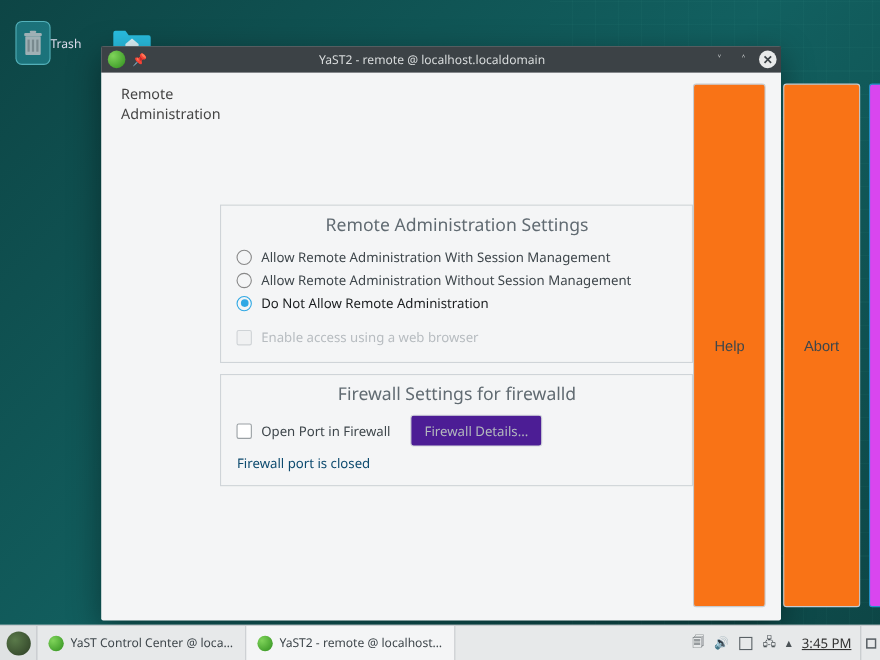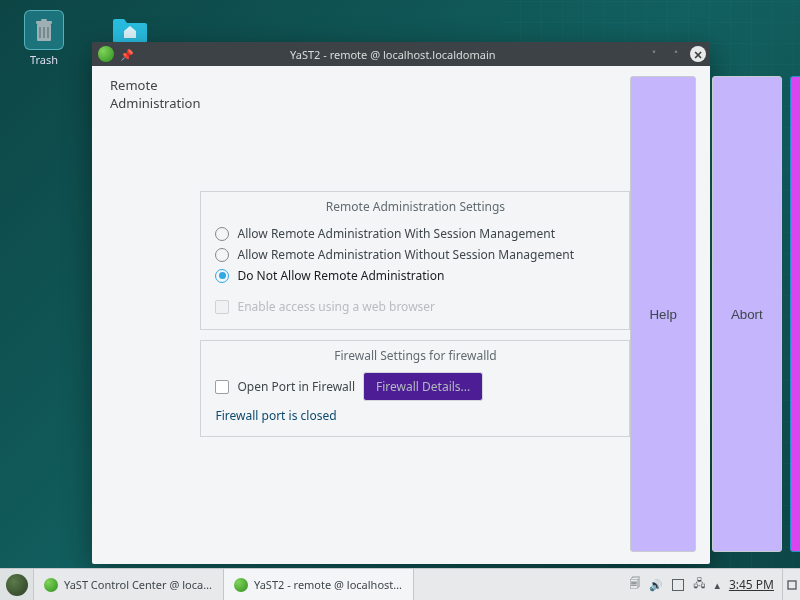--- a/index.html
+++ b/index.html
@@ -20,21 +20,21 @@
   position: absolute;
   right: 0; top: 0; bottom: 32px; width: 300px;
   background:
     repeating-linear-gradient(0deg, transparent 0 20px, rgba(100,200,180,0.08) 20px 21px),
     repeating-linear-gradient(90deg, transparent 0 20px, rgba(100,200,180,0.08) 20px 21px);
   opacity: 0.5;
 }
 .desktop-icon {
   position: absolute;
   width: 60px; height: 60px;
-  display: flex; flex-direction: column; align-items: center;
+  display: flex; flex-direction: row; align-items: center;
   color: #dde; font-size: 11px;
   cursor: pointer;
 }
 .desktop-icon .ic {
   width: 40px; height: 40px; border-radius: 6px;
   display: flex; align-items: center; justify-content: center;
   margin-bottom: 2px;
 }
 #trash { left: 14px; top: 10px; }
 #trash .ic { background: rgba(50,180,200,0.4); border: 1px solid rgba(120,220,230,0.6); }
@@ -86,47 +86,47 @@
   display: flex; flex-direction: column; justify-content: center; align-items: center;
   gap: 10px;
 }
 .group {
   width: 430px;
   border: 1px solid #cfd4d8;
   padding: 6px 14px 12px 14px;
   background: #f4f5f6;
 }
 .group-title {
-  text-align: center; color: #616b72; font-size: 12px;
+  text-align: center; color: #616b72; font-size: 16px;
   margin-bottom: 8px;
 }
 .radio-row, .chk-row {
   display: flex; align-items: center; gap: 8px;
   padding: 2px 0;
   color: #3e464b;
 }
 .radio-row.selected { color: #1a1d1f; }
 .chk-row.disabled { color: #b7bcc0; }
 .fw-row {
-  display: flex; align-items: center; gap: 8px; margin: 4px 0 6px 0;
+  display: flex; align-items: center; gap: 18px; margin: 4px 0 6px 0;
 }
 .btn-disabled {
   padding: 5px 12px;
   border: 1px solid #d3d8db; background: #4c1d95;
   color: #b3b9bd; border-radius: 3px;
 }
 .status-text { color: #0c4a6e; margin-top: 2px; }
 .button-row {
   display: flex; gap: 8px;
 }
 .button-row .spacer { flex: 1; }
 .btn {
   padding: 6px 18px;
   border: 1px solid #c7ccd0;
-  background: #c4b5fd;
+  background: #f97316;
   color: #3e464b;
   border-radius: 3px;
   cursor: pointer;
 }
 .btn.primary {
   background: #d946ef; border-color: #2590c9; color: #fff;
   padding: 6px 24px;
 }
 
 

